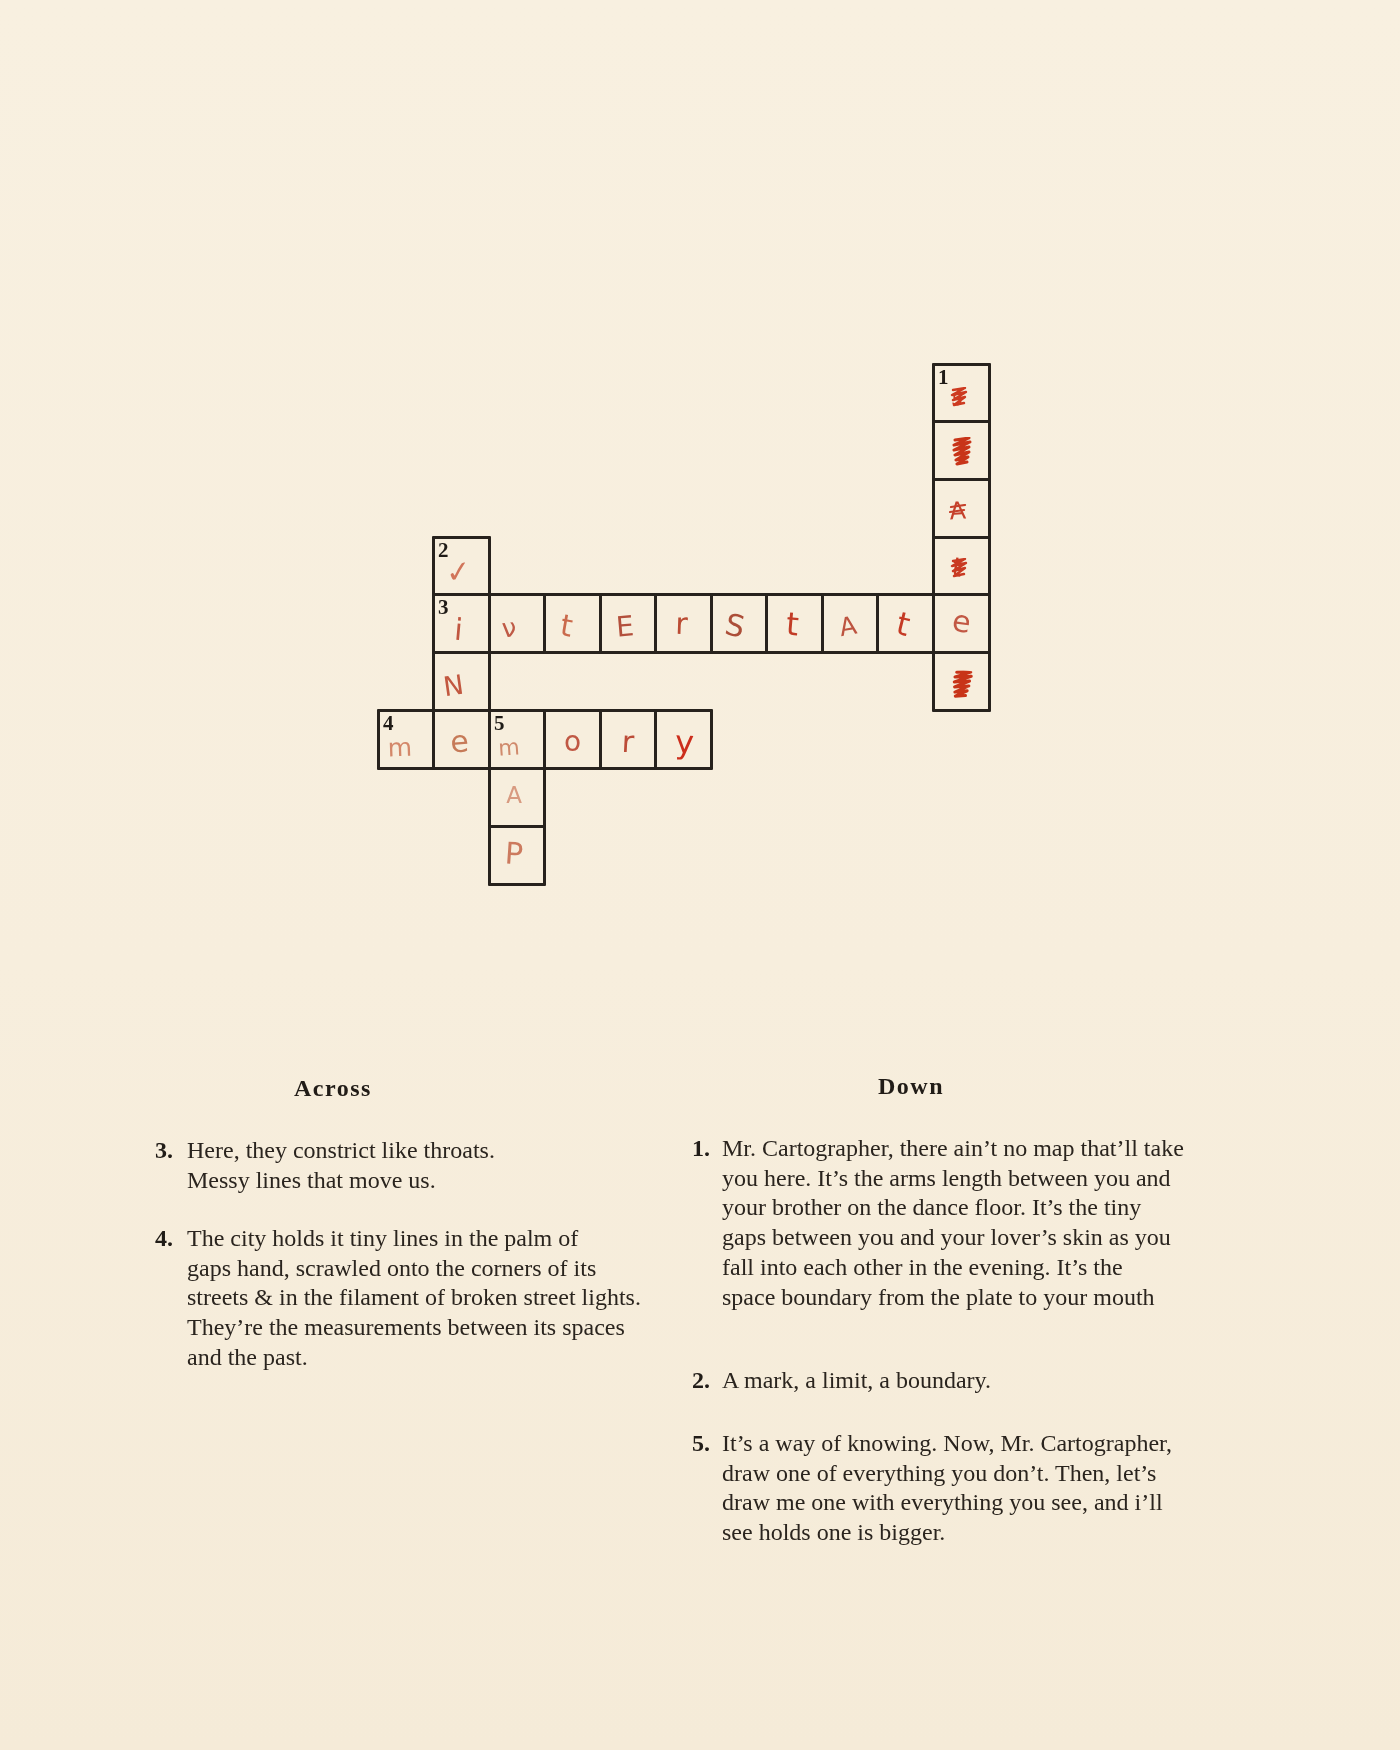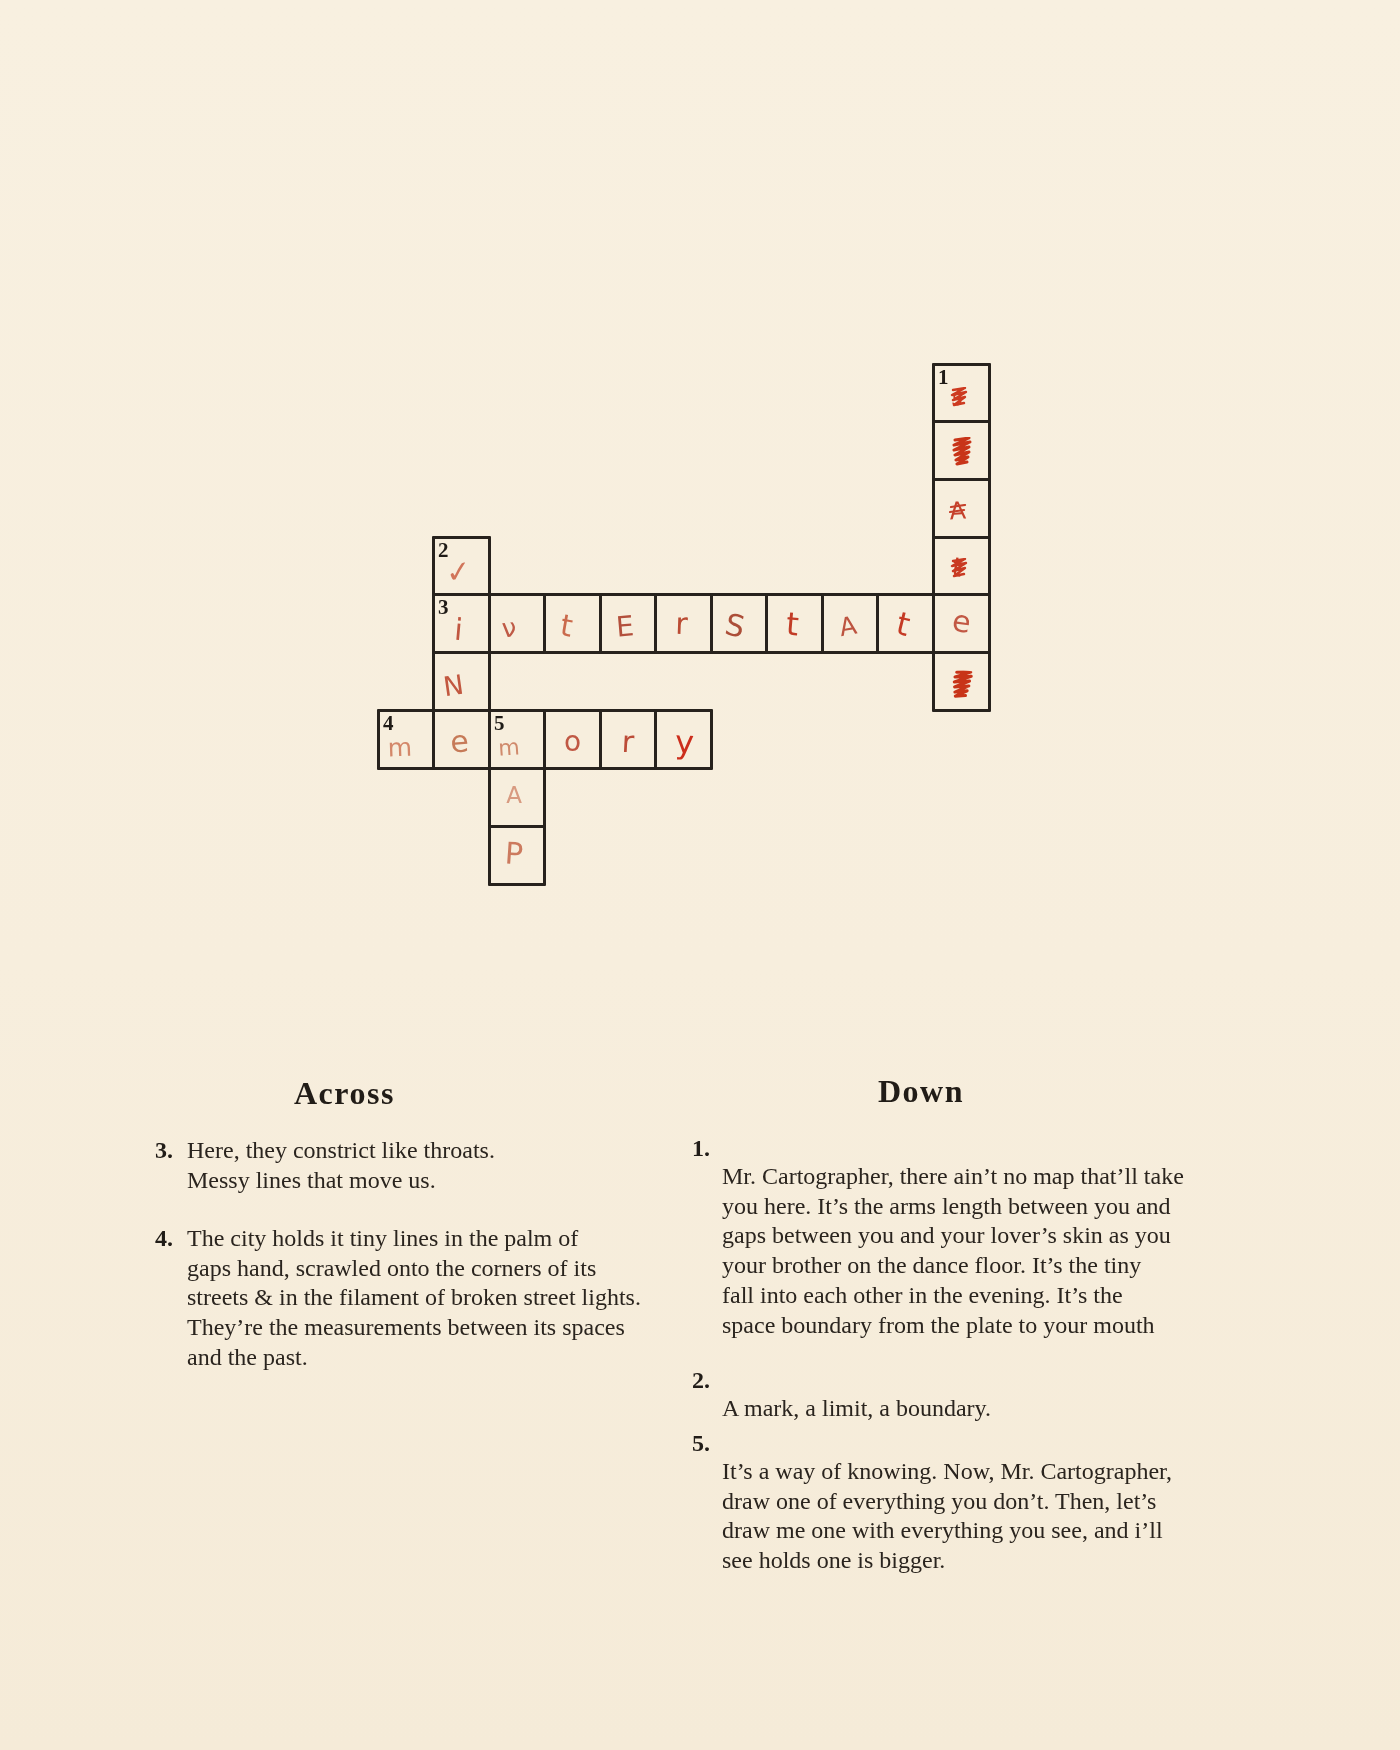--- a/index.html
+++ b/index.html
@@ -29,33 +29,33 @@
     display:flex;align-items:center;justify-content:center;
     font-family:"DejaVu Sans", sans-serif;
     font-weight:400;
   }
   .cell .scr{
     position:absolute;left:50%;top:50%;
   }
   
   .heading{
     position:absolute;
-    font-weight:bold;font-size:32px;letter-spacing:1.5px;color:#211c17;
+    font-weight:bold;font-size:24px;letter-spacing:1.5px;color:#211c17;
   }
   .clue{
     position:absolute;
     font-size:24px;line-height:29.7px;color:#2a241e;
   }
   .clue .cnum{
     position:absolute;left:0;top:0;
     font-weight:bold;color:#211c17;
   }
   .clue .ctext div{white-space:nowrap;}
   .clue-across .ctext{margin-left:32px;}
-  .clue-down  .ctext{margin-left:30px;margin-top:28px;}
+  .clue-down  .ctext{margin-left:30px;}
 </style>
 </head>
 <body>
 
 <svg width="0" height="0" style="position:absolute">
   <defs>
     <g id="scr-dense">
       <path d="M4 3 L18 1 L3 8 L19 5 L3 13 L18 10 L4 18 L18 15 L5 23 L17 20 L6 27 L16 25" fill="none" stroke="currentColor" stroke-width="3" stroke-linecap="round" stroke-linejoin="round"></path>
     </g>
     <g id="scr-over">
@@ -192,22 +192,22 @@
     </div>
   </div>
 
   <div class="heading" style="left:878px;top:1073px;">Down</div>
 
   <div class="clue clue-down" style="left:692px;top:1134px;">
     <span class="cnum">1.</span>
     <div class="ctext">
       <div>Mr. Cartographer, there ain’t no map that’ll take</div>
       <div>you here. It’s the arms length between you and</div>
+      <div>your brother on the dance floor. It’s the tiny</div>
       <div>gaps between you and your lover’s skin as you</div>
-      <div>your brother on the dance floor. It’s the tiny</div>
       <div>fall into each other in the evening. It’s the</div>
       <div>space boundary from the plate to your mouth</div>
     </div>
   </div>
 
   <div class="clue clue-down" style="left:692px;top:1366px;">
     <span class="cnum">2.</span>
     <div class="ctext">
       <div>A mark, a limit, a boundary.</div>
     </div>

